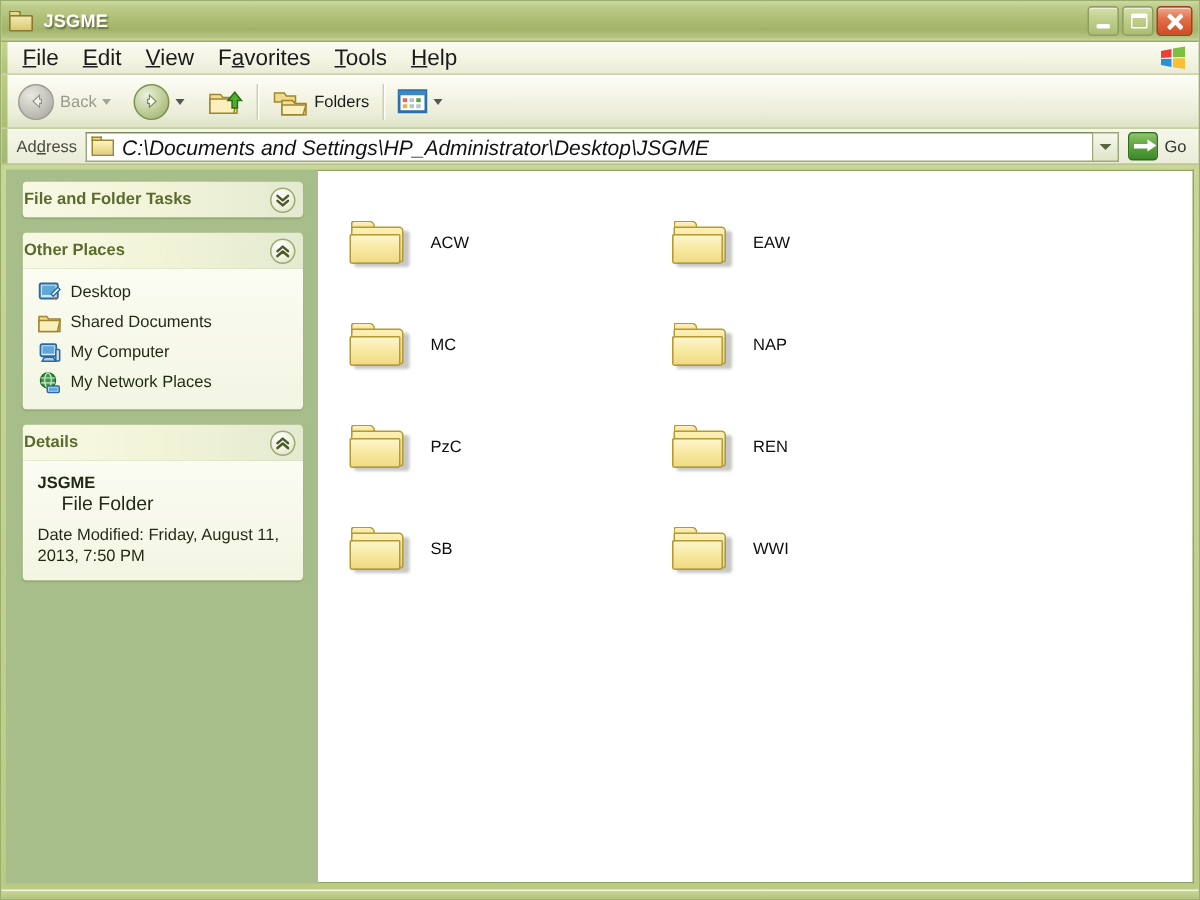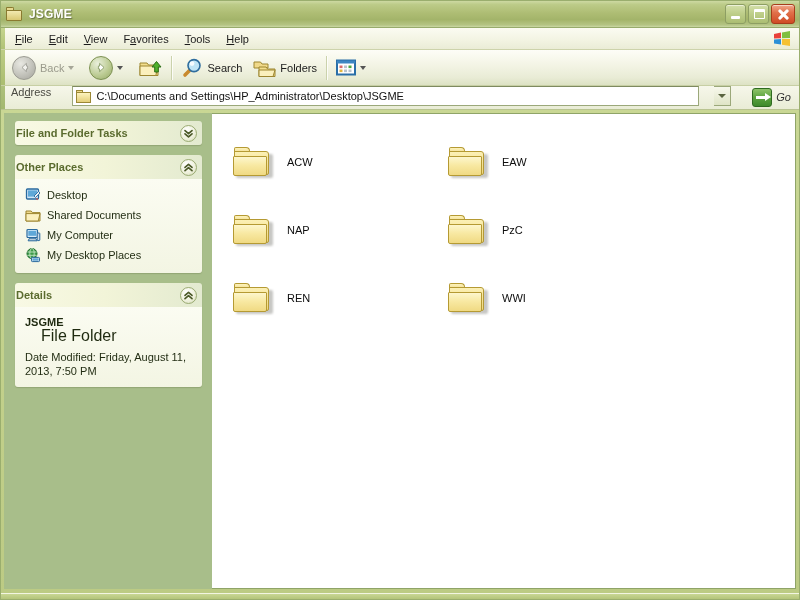--- a/index.html
+++ b/index.html
@@ -122,21 +122,21 @@
   #menubar::before {
     content: '';
     position: absolute;
     left: 0; top: 0; bottom: 0;
     width: 4px;
     background: linear-gradient(to bottom, #c5d58e, #b0c276);
   }
   .menu-item {
     padding: 3px 8px;
     color: #1b1b1b;
-    font-size: 11px;
+    font-size: 15px;
     cursor: default;
     white-space: nowrap;
   }
   .menu-item u { text-decoration: underline; }
   #menubar-flag {
     position: absolute;
     right: 6px; top: 2px;
     width: 22px; height: 18px;
   }
 
@@ -205,23 +205,23 @@
     border: 1px solid #7d9152;
   }
 
   
   #addressbar {
     height: 24px;
     flex: 0 0 24px;
     background: linear-gradient(to bottom, #f6f7ea, #e9ecd6);
     border-bottom: 1px solid #b9c491;
     display: flex;
+    align-items: center;
     padding: 0 4px 0 6px;
     position: relative;
-    gap: 15px;
   }
   #addressbar::before {
     content: '';
     position: absolute;
     left: 0; top: 0; bottom: 0;
     width: 4px;
     background: linear-gradient(to bottom, #aec17c, #a3b870);
   }
   #address-label {
     font-size: 11px;
@@ -254,25 +254,26 @@
     border: 1px solid #9b8836;
     border-bottom: none;
   }
   .addr-folder-icon .body {
     position: absolute; left: 0; top: 2px;
     width: 15px; height: 11px;
     background: linear-gradient(to bottom, #fdf3bd, #e4cf79);
     border: 1px solid #9b8836;
   }
   #address-value {
-    font-size: 11px;
+    font-size: 14px;
     color: #111;
     white-space: nowrap;
     overflow: hidden;
     text-overflow: ellipsis;
+    font-style: italic;
   }
   #address-dropdown {
     width: 17px; height: 20px;
     background: linear-gradient(to bottom, #f7f8ec, #dfe4c6);
     border: 1px solid #9ba87a;
     border-left: none;
     display: flex; align-items: center; justify-content: center;
     flex: 0 0 17px;
   }
   .chev-down-sm {
@@ -282,21 +283,20 @@
     border-top: 4px solid #5a6440;
   }
   #go-button {
     display: flex;
     align-items: center;
     height: 22px;
     margin-left: 6px;
     padding: 0 4px 0 0;
     flex: 0 0 auto;
     cursor: default;
-    font-style: italic;
   }
   .go-icon {
     width: 20px; height: 19px;
     background: linear-gradient(to bottom, #8fc46a 0%, #5ca33f 50%, #3f8a2c 100%);
     border: 1px solid #2f6b20;
     border-radius: 3px;
     display: flex; align-items: center; justify-content: center;
     position: relative;
   }
   .go-arrow {
@@ -402,21 +402,21 @@
     background: linear-gradient(to bottom, #fbfcf2, #f3f5e3);
     padding: 8px 9px 9px 10px;
   }
   .details-name {
     font-size: 11px;
     font-weight: bold;
     color: #1f2a10;
     line-height: 14px;
   }
   .details-type {
-    font-size: 16px;
+    font-size: 13px;
     color: #1f2a10;
     line-height: 14px;
     margin-bottom: 7px;
     padding-left: 16px;
   }
   .details-date {
     font-size: 11px;
     color: #1f2a10;
     line-height: 14px;
   }
@@ -552,28 +552,20 @@
     <div class="tb-btn">
       <svg width="24" height="22" viewBox="0 0 24 22">
         <path d="M2 6 h7 l1.6 2 h9.4 v10.5 h-18 Z" fill="#f3de8d" stroke="#9d8630" stroke-width="1"></path>
         <path d="M2 9 h18 l-2.2 9.5 h-15.8 Z" fill="#fbf0bd" stroke="#9d8630" stroke-width="1"></path>
         <path d="M14 10 L18.5 4.5 L23 10 L20.3 10 L20.3 15 L16.7 15 L16.7 10 Z" fill="#4fb02c" stroke="#2d6c18" stroke-width="1"></path>
       </svg>
     </div>
 
     <div class="tb-sep"></div>
 
-    <div class="tb-btn">
-      <svg width="22" height="22" viewBox="0 0 22 22">
-        <line x1="4" y1="18" x2="9.5" y2="12.5" stroke="#c98a2e" stroke-width="3.6" stroke-linecap="round"></line>
-        <circle cx="13" cy="8.6" r="6" fill="#bfe4f5" stroke="#2f6d9e" stroke-width="1.6"></circle>
-        <circle cx="11" cy="6.6" r="2.4" fill="#ffffff" opacity=".85"></circle>
-      </svg>
-      <span class="tb-label">Search</span>
-    </div>
 
     <div class="tb-btn">
       <svg width="24" height="22" viewBox="0 0 24 22">
         <path d="M2 5 h6.5 l1.5 2 h6 v4 h-14 Z" fill="#f0d98a" stroke="#9d8630" stroke-width="1"></path>
         <path d="M7 10 h7 l1.6 2 h7.4 v7.5 h-16 Z" fill="#f3de8d" stroke="#9d8630" stroke-width="1"></path>
         <path d="M7 13 h16 l-2 6.5 h-14 Z" fill="#fbf0bd" stroke="#9d8630" stroke-width="1"></path>
       </svg>
       <span class="tb-label">Folders</span>
     </div>
 
@@ -675,21 +667,21 @@
           </div>
 
           <div class="place-item">
             <svg class="pi-icon" viewBox="0 0 16 16">
               <circle cx="7" cy="6.6" r="5" fill="#3f9b4a" stroke="#1f6a2c" stroke-width="1"></circle>
               <path d="M2.3 5 h9.4 M2.3 8.3 h9.4" stroke="#cfeccf" stroke-width=".8"></path>
               <ellipse cx="7" cy="6.6" rx="2.2" ry="5" fill="none" stroke="#cfeccf" stroke-width=".8"></ellipse>
               <rect x="6.5" y="10.4" width="8" height="4.2" rx=".8" fill="#cddbe6" stroke="#2a6a9e" stroke-width="1"></rect>
               <rect x="7.6" y="11.4" width="5.8" height="2.2" fill="#5fa8d8"></rect>
             </svg>
-            <span class="place-label">My Desktop Places</span>
+            <span class="place-label">My Network Places</span>
           </div>
 
         </div>
       </div>
 
       <div class="panel">
         <div class="panel-header">
           <span class="panel-title">Details</span>
           <span class="chev-btn">
             <svg width="11" height="11" viewBox="0 0 11 11">
@@ -723,59 +715,77 @@
         <div class="folder-item">
           <span class="folder-icon">
             <span class="shadow"></span>
               <span class="back"></span>
               <span class="back2"></span>
               <span class="front"></span>
           </span>
           <span class="folder-label">EAW</span>
         </div>
 
-
         <div class="folder-item">
           <span class="folder-icon">
             <span class="shadow"></span>
               <span class="back"></span>
               <span class="back2"></span>
               <span class="front"></span>
           </span>
-          <span class="folder-label">NAP</span>
+          <span class="folder-label">MC</span>
         </div>
 
         <div class="folder-item">
           <span class="folder-icon">
             <span class="shadow"></span>
               <span class="back"></span>
               <span class="back2"></span>
               <span class="front"></span>
           </span>
-          <span class="folder-label">PzC</span>
+          <span class="folder-label">NAP</span>
         </div>
 
         <div class="folder-item">
           <span class="folder-icon">
             <span class="shadow"></span>
               <span class="back"></span>
               <span class="back2"></span>
               <span class="front"></span>
           </span>
-          <span class="folder-label">REN</span>
-        </div>
-
+          <span class="folder-label">PzC</span>
+        </div>
 
         <div class="folder-item">
           <span class="folder-icon">
             <span class="shadow"></span>
               <span class="back"></span>
               <span class="back2"></span>
               <span class="front"></span>
           </span>
+          <span class="folder-label">REN</span>
+        </div>
+
+        <div class="folder-item">
+          <span class="folder-icon">
+            <span class="shadow"></span>
+              <span class="back"></span>
+              <span class="back2"></span>
+              <span class="front"></span>
+          </span>
+          <span class="folder-label">SB</span>
+        </div>
+
+        <div class="folder-item">
+          <span class="folder-icon">
+            <span class="shadow"></span>
+              <span class="back"></span>
+              <span class="back2"></span>
+              <span class="front"></span>
+          </span>
           <span class="folder-label">WWI</span>
         </div>
 
       </div>
     </div>
   </div>
 
   <div id="bottom-strip"></div>
 </div>
 

